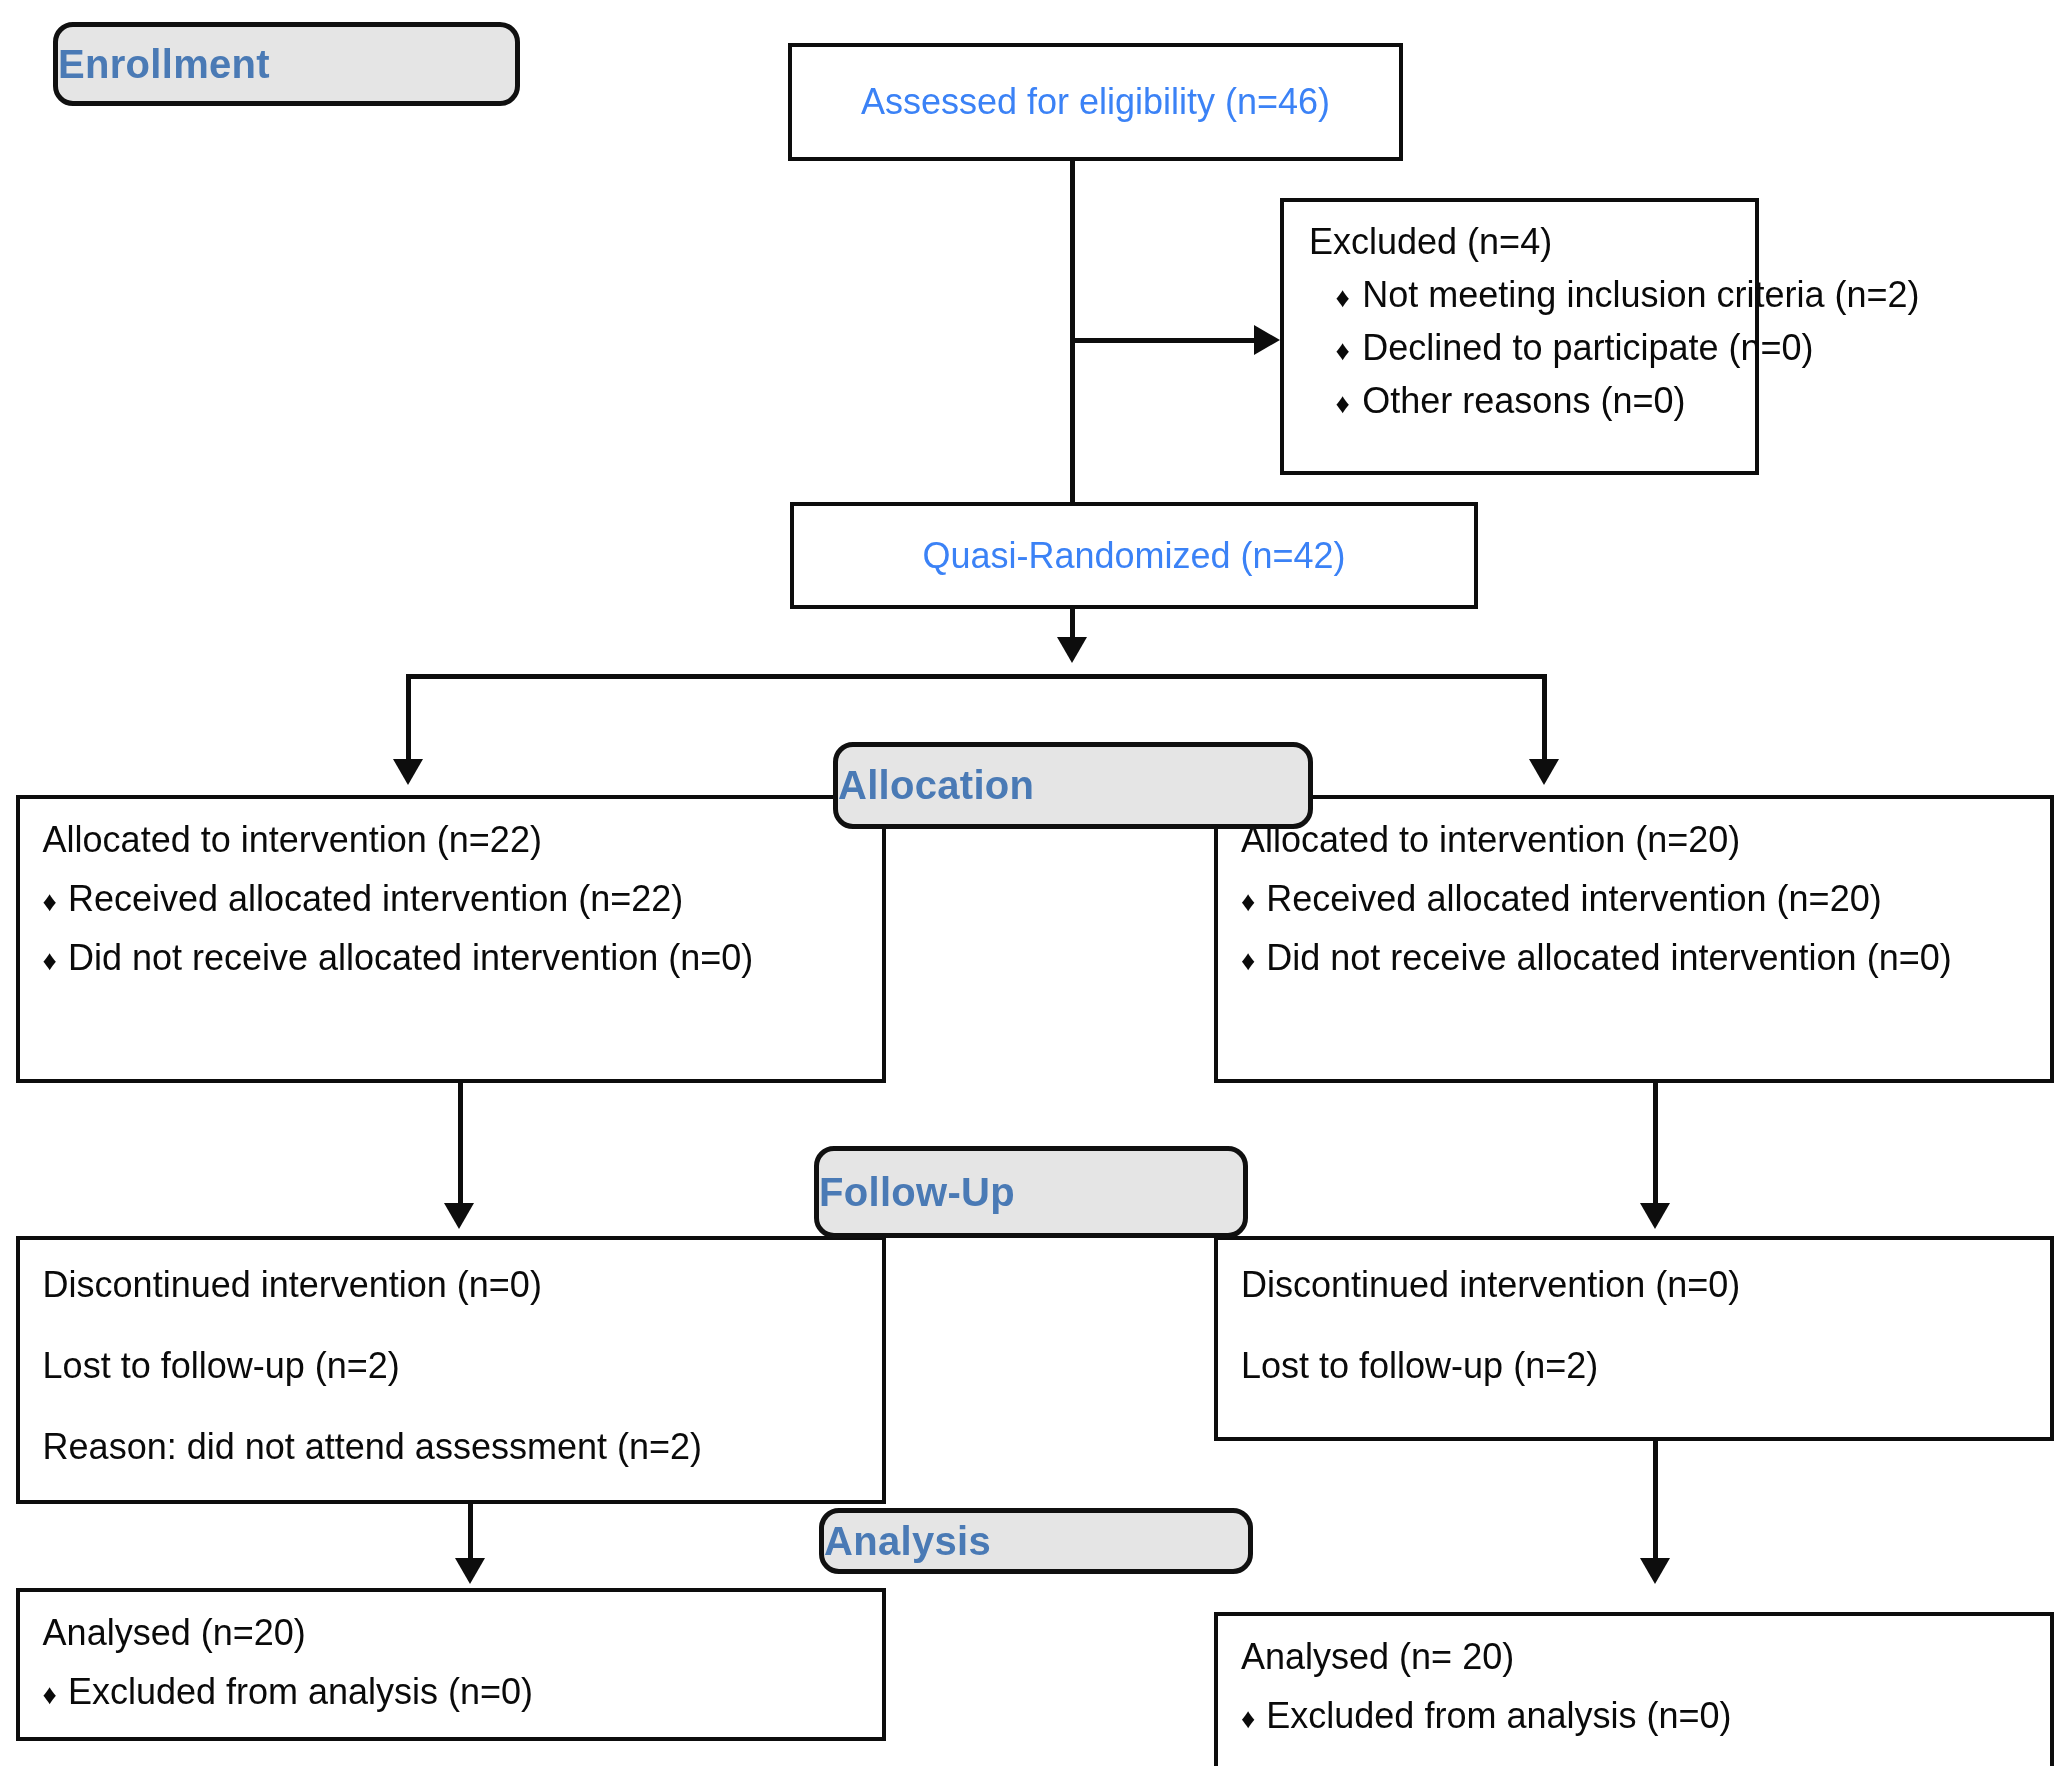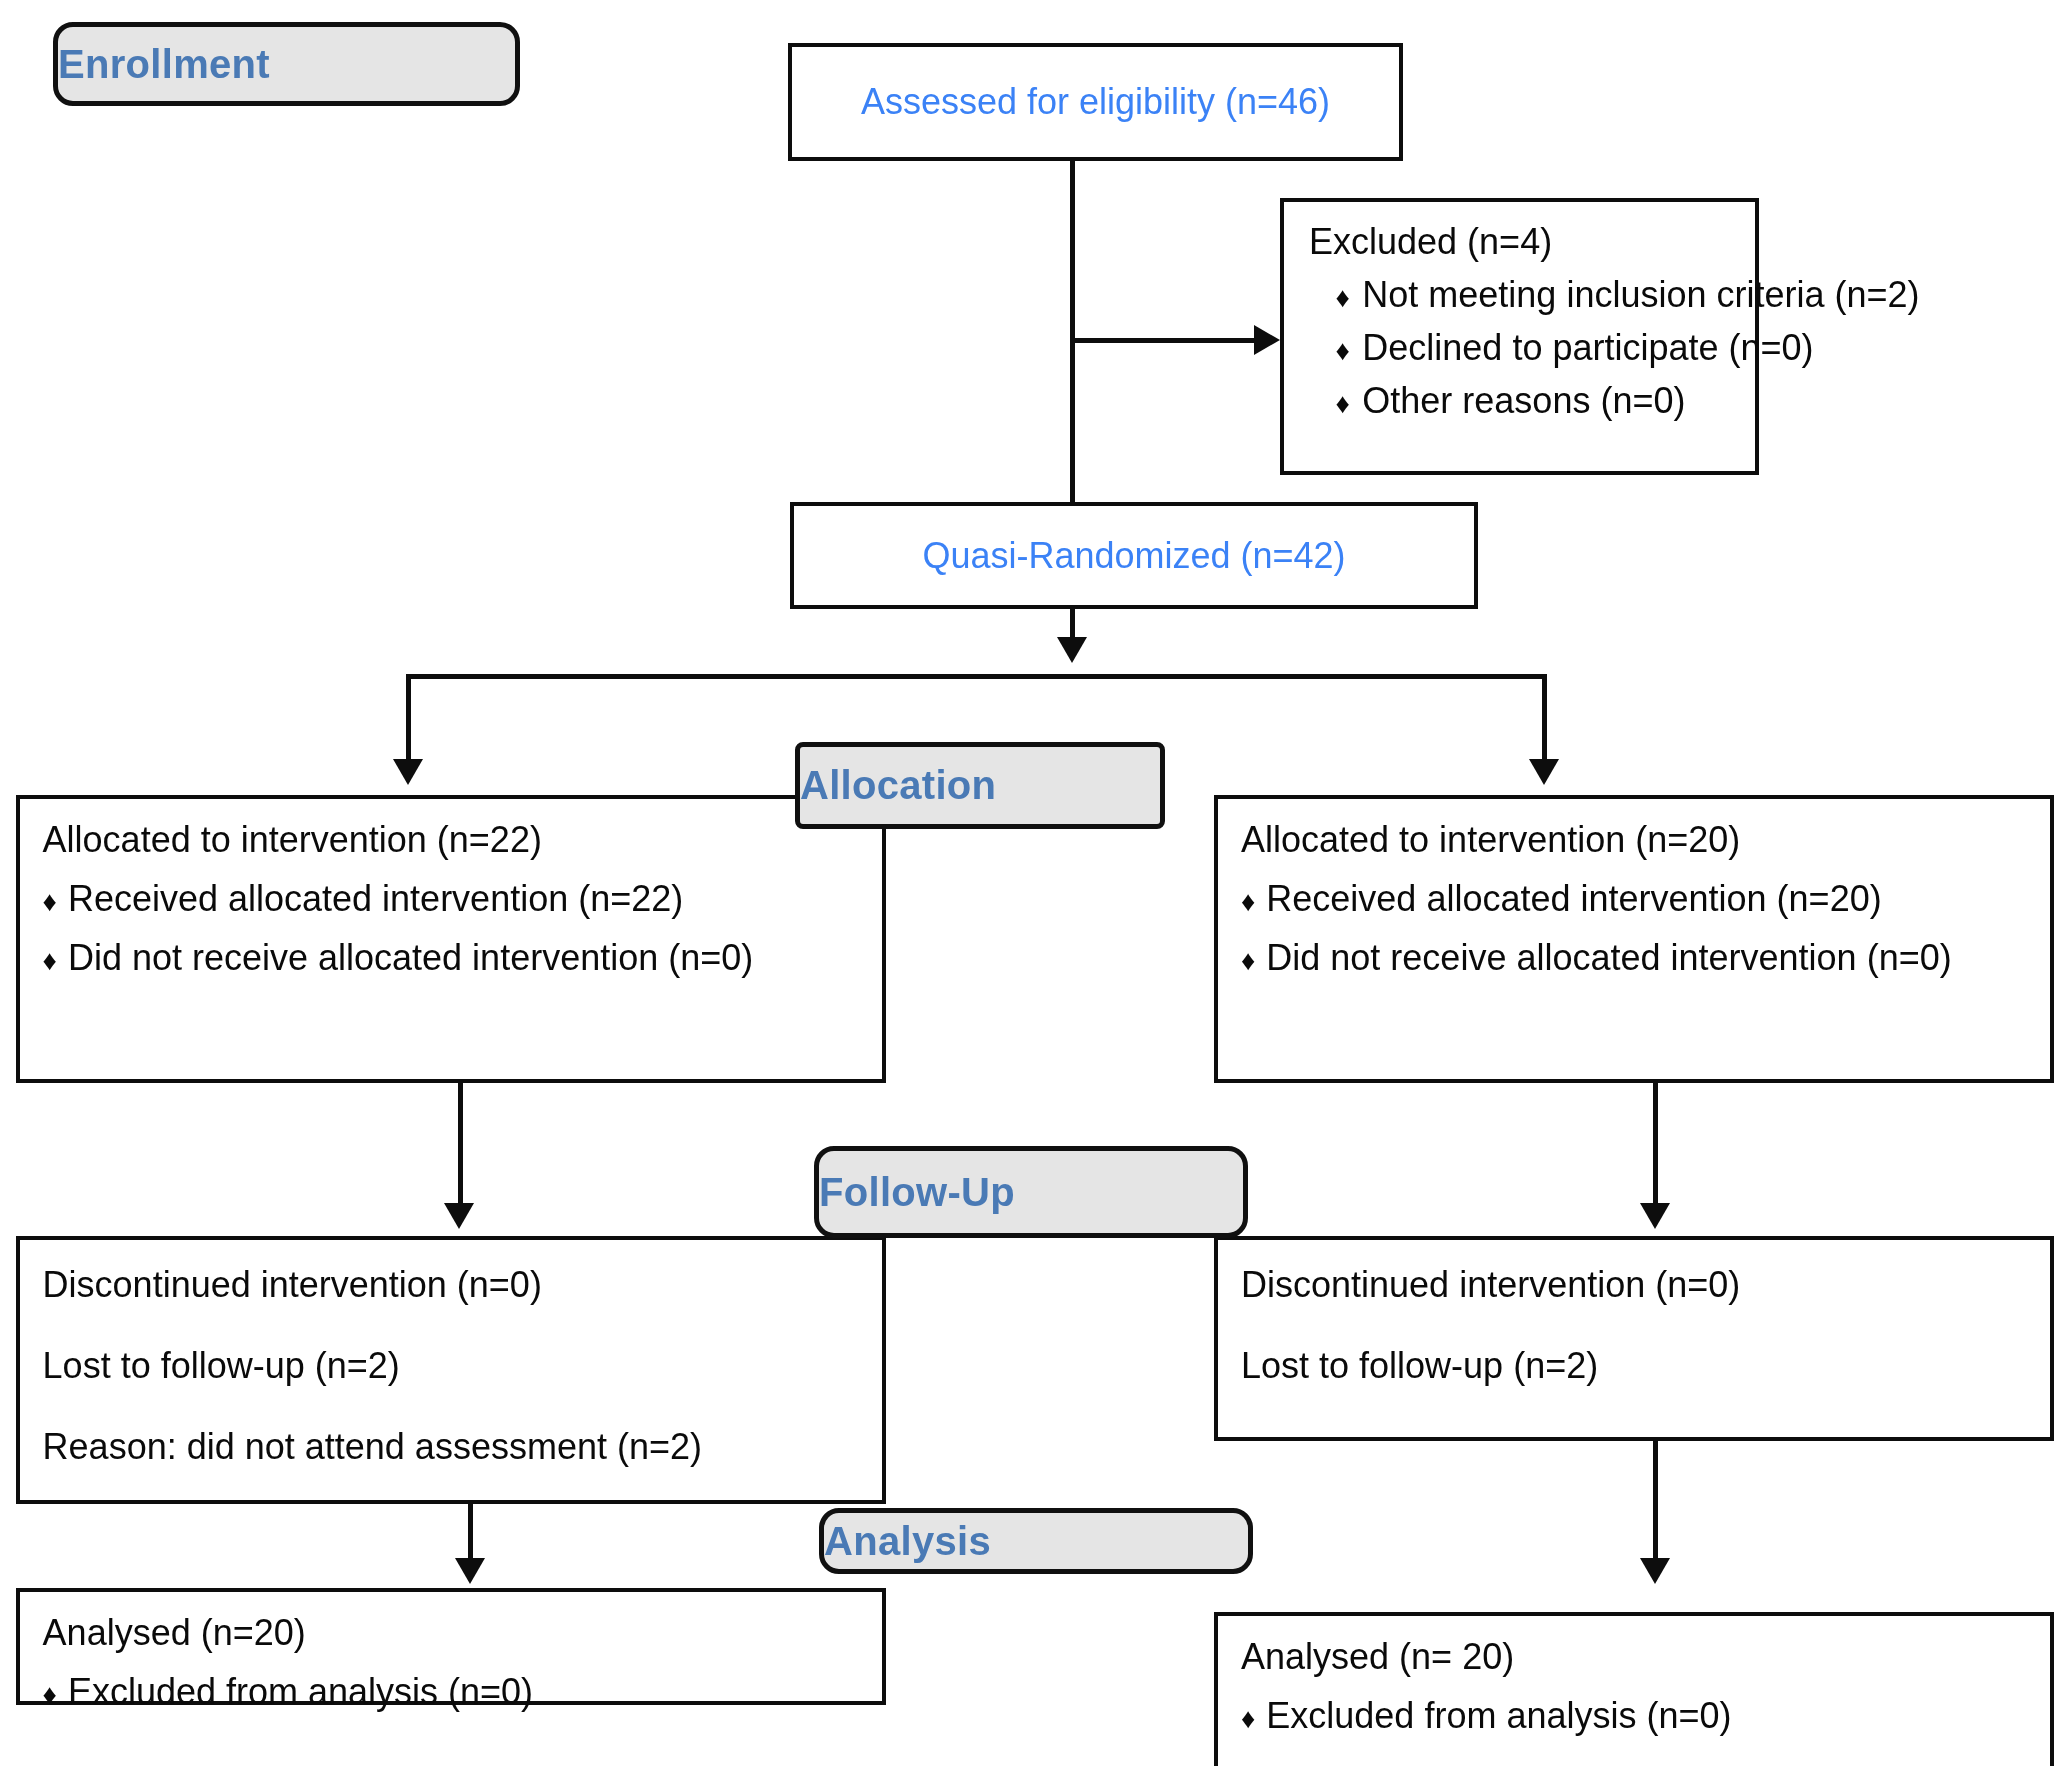--- a/index.html
+++ b/index.html
@@ -161,21 +161,21 @@
   </div>
 
   <div class="vline" style="left:1070px; top:609px; height:40px;"></div>
   <div class="arrow-down" style="left:1057px; top:637px;"></div>
   <div class="hline" style="left:406px; top:674px; width:1141px;"></div>
   <div class="vline" style="left:406px; top:674px; height:96px;"></div>
   <div class="arrow-down" style="left:393px; top:759px;"></div>
   <div class="vline" style="left:1542px; top:674px; height:96px;"></div>
   <div class="arrow-down" style="left:1529px; top:759px;"></div>
 
-  <div class="pill" style="left:795px; top:742px; width:370px; height:87px;border-radius:8px;">
+  <div class="pill" style="left:833px; top:742px; width:480px; height:87px;">
     <span class="pill-label">Allocation</span>
   </div>
 
   <div class="box" style="left:15.6px; top:795px; width:870px; height:288px;">
     <div class="box-body" style="left:23px; top:23px;">
       <p class="line">Allocated to intervention (n=22)</p>
       <div class="bullet-row" style="margin-top:23px;">
         <span class="bullet-glyph" style="margin-right:11px;">♦</span>
         <span class="bullet-text">Received allocated intervention (n=22)</span>
       </div>
@@ -226,21 +226,21 @@
 
   <div class="vline" style="left:468px; top:1504px; height:61px;"></div>
   <div class="arrow-down" style="left:455px; top:1558px;"></div>
   <div class="vline" style="left:1653px; top:1441px; height:123px;"></div>
   <div class="arrow-down" style="left:1640px; top:1558px;"></div>
 
   <div class="pill" style="left:819px; top:1508px; width:434px; height:66px;">
     <span class="pill-label">Analysis</span>
   </div>
 
-  <div class="box" style="left:15.6px; top:1588px; width:870px; height:117px;">
+  <div class="box" style="left:15.6px; top:1588px; width:870px; height:153px;">
     <div class="box-body" style="left:23px; top:23px;">
       <p class="line">Analysed (n=20)</p>
       <div class="bullet-row" style="margin-top:23px;">
         <span class="bullet-glyph" style="margin-right:11px;">♦</span>
         <span class="bullet-text">Excluded from analysis (n=0)</span>
       </div>
     </div>
   </div>
 
   <div class="box" style="left:1214px; top:1588px; width:840px; height:163px;margin-top:24px;">

